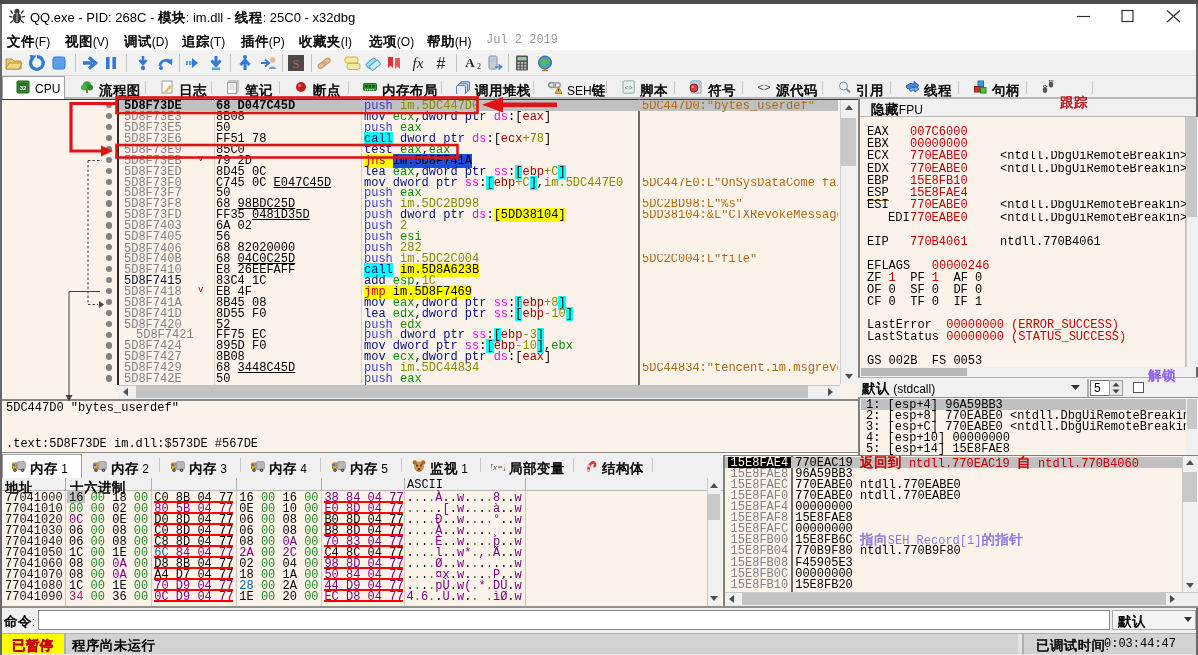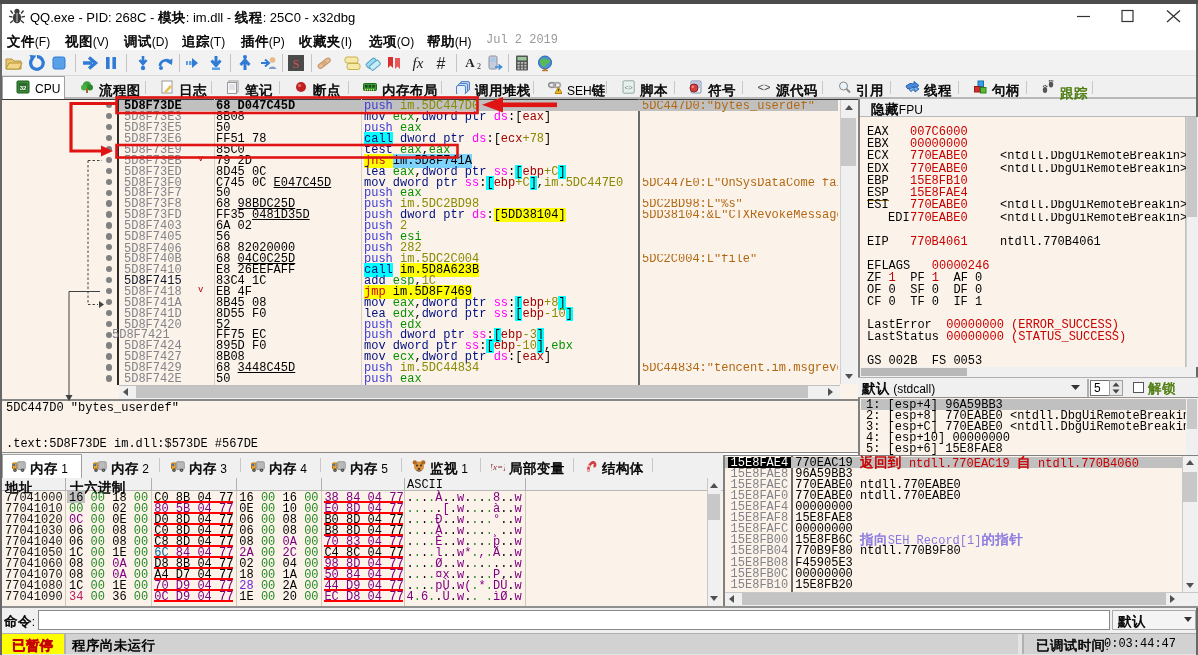--- a/index.html
+++ b/index.html
@@ -254,21 +254,21 @@
 <svg class="a" style="left:1041px;top:80px;z-index:4" width="14" height="14" viewBox="0 0 14 14">
     <ellipse cx="4" cy="10" rx="2.2" ry="3" fill="#555"></ellipse>
     <ellipse cx="10" cy="4.5" rx="2.2" ry="3" fill="#555"></ellipse>
     <circle cx="2.5" cy="6.3" r="0.8" fill="#555"></circle>
     <circle cx="4.2" cy="5.6" r="0.8" fill="#555"></circle>
     <circle cx="5.8" cy="6.4" r="0.8" fill="#555"></circle>
     <circle cx="8.5" cy="0.9" r="0.8" fill="#555"></circle>
     <circle cx="10.2" cy="0.3" r="0.8" fill="#555"></circle>
     <circle cx="11.8" cy="1" r="0.8" fill="#555"></circle>
   </svg>
-<div class="a" style="left:1060px;top:85px;font-size:12px;color:#4d7c0f;z-index:4"><span class="ck">跟踪</span></div>
+<div class="a" style="left:1060px;top:94px;font-size:12px;color:#b91c1c;z-index:4"><span class="ck">跟踪</span></div>
 <div class="a" style="left:2px;top:99px;width:856px;height:300px;background:#fbf3ea;border-top:1px solid #3a3a3a"></div>
 <div class="a" style="left:117px;top:99px;width:2px;height:286px;background:#2a2a2a"></div>
 <div class="a" style="left:105.5px;top:102.1px;width:6.4px;height:6.4px;border-radius:50%;background:#808080"></div>
 <div class="a" style="left:105.5px;top:113.0px;width:6.4px;height:6.4px;border-radius:50%;background:#808080"></div>
 <div class="a" style="left:105.5px;top:123.9px;width:6.4px;height:6.4px;border-radius:50%;background:#808080"></div>
 <div class="a" style="left:105.5px;top:134.9px;width:6.4px;height:6.4px;border-radius:50%;background:#808080"></div>
 <div class="a" style="left:105.5px;top:145.8px;width:6.4px;height:6.4px;border-radius:50%;background:#808080"></div>
 <div class="a" style="left:105.5px;top:156.7px;width:6.4px;height:6.4px;border-radius:50%;background:#808080"></div>
 <div class="a" style="left:105.5px;top:167.6px;width:6.4px;height:6.4px;border-radius:50%;background:#808080"></div>
 <div class="a" style="left:105.5px;top:178.6px;width:6.4px;height:6.4px;border-radius:50%;background:#808080"></div>
@@ -311,21 +311,21 @@
 <div class="a m" style="left:216px;top:122.8px"><span style="color:#000000">50</span></div>
 <div class="a m" style="left:364px;top:122.8px"><span style="color:#3b3bd6">push</span> <span style="color:#089000">eax</span></div>
 <div class="a m" style="left:124px;top:133.8px"><span style="color:#828288">5D8F73E6</span></div>
 <div class="a m" style="left:216px;top:133.8px"><span style="color:#000000">FF51 78</span></div>
 <div class="a m" style="left:364px;top:133.8px"><span style="color:#001080;background:#00ffff">call</span> <span style="color:#001080">dword ptr</span> <span style="color:#ff00ff">ds</span><span style="color:#000000">:[</span><span style="color:#a00000">ecx</span><span style="color:#8a8a00">+78</span><span style="color:#000000">]</span></div>
 <div class="a m" style="left:124px;top:144.7px"><span style="color:#828288">5D8F73E9</span></div>
 <div class="a m" style="left:216px;top:144.7px"><span style="color:#000000">85C0</span></div>
 <div class="a m" style="left:364px;top:144.7px"><span style="color:#001080">test</span> <span style="color:#089000">eax</span><span style="color:#000000">,</span><span style="color:#089000">eax</span></div>
 <div class="a m" style="left:124px;top:155.6px"><span style="color:#828288">5D8F73EB</span></div>
 <div class="a m" style="left:216px;top:155.6px"><span style="color:#000000">79 2D</span></div>
-<div class="a m" style="left:364px;top:155.6px"><span style="color:#d00000;background:#ffff00">jns</span><span style="color:#000000;background:#ffff00"> </span><span style="color:#000000;background:#7dd3fc">im.5D8F741A</span></div>
+<div class="a m" style="left:364px;top:155.6px"><span style="color:#d00000;background:#ffff00">jns</span><span style="color:#000000;background:#ffff00"> </span><span style="color:#000000;background:#1d4ed8">im.5D8F741A</span></div>
 <div class="a m" style="left:124px;top:166.5px"><span style="color:#828288">5D8F73ED</span></div>
 <div class="a m" style="left:216px;top:166.5px"><span style="color:#000000">8D45 0C</span></div>
 <div class="a m" style="left:364px;top:166.5px"><span style="color:#001080">lea</span> <span style="color:#089000">eax</span><span style="color:#000000">,</span><span style="color:#001080">dword ptr</span> <span style="color:#ff00ff">ss</span><span style="color:#000000">:</span><span style="color:#000000;background:#00ffff">[</span><span style="color:#a00000">ebp</span><span style="color:#8a8a00">+C</span><span style="color:#000000;background:#00ffff">]</span></div>
 <div class="a m" style="left:124px;top:177.5px"><span style="color:#828288">5D8F73F0</span></div>
 <div class="a m" style="left:216px;top:177.5px"><span style="color:#000000">C745 0C </span><span style="color:#000000;text-decoration:underline">E047C45D</span></div>
 <div class="a m" style="left:364px;top:177.5px"><span style="color:#001080">mov</span> <span style="color:#001080">dword ptr</span> <span style="color:#ff00ff">ss</span><span style="color:#000000">:</span><span style="color:#000000;background:#00ffff">[</span><span style="color:#a00000">ebp</span><span style="color:#8a8a00">+C</span><span style="color:#000000;background:#00ffff">]</span><span style="color:#000000">,</span><span style="color:#8a8a00">im.5DC447E0</span></div>
 <div class="a m" style="left:642px;top:177.5px;width:196px;overflow:hidden"><span style="color:#b26812">5DC447E0:L"OnSysDataCome fai</span></div>
 <div class="a m" style="left:124px;top:188.4px"><span style="color:#828288">5D8F73F7</span></div>
 <div class="a m" style="left:216px;top:188.4px"><span style="color:#000000">50</span></div>
 <div class="a m" style="left:364px;top:188.4px"><span style="color:#3b3bd6">push</span> <span style="color:#089000">eax</span></div>
@@ -361,21 +361,21 @@
 <div class="a m" style="left:364px;top:286.7px"><span style="color:#d00000;background:#ffff00">jmp</span><span style="color:#000000;background:#ffff00"> </span><span style="color:#000000;background:#ffff00">im.5D8F7469</span></div>
 <div class="a m" style="left:124px;top:297.6px"><span style="color:#828288">5D8F741A</span></div>
 <div class="a m" style="left:216px;top:297.6px"><span style="color:#000000">8B45 08</span></div>
 <div class="a m" style="left:364px;top:297.6px"><span style="color:#001080">mov</span> <span style="color:#089000">eax</span><span style="color:#000000">,</span><span style="color:#001080">dword ptr</span> <span style="color:#ff00ff">ss</span><span style="color:#000000">:</span><span style="color:#000000;background:#00ffff">[</span><span style="color:#a00000">ebp</span><span style="color:#8a8a00">+8</span><span style="color:#000000;background:#00ffff">]</span></div>
 <div class="a m" style="left:124px;top:308.5px"><span style="color:#828288">5D8F741D</span></div>
 <div class="a m" style="left:216px;top:308.5px"><span style="color:#000000">8D55 F0</span></div>
 <div class="a m" style="left:364px;top:308.5px"><span style="color:#001080">lea</span> <span style="color:#089000">edx</span><span style="color:#000000">,</span><span style="color:#001080">dword ptr</span> <span style="color:#ff00ff">ss</span><span style="color:#000000">:</span><span style="color:#000000;background:#00ffff">[</span><span style="color:#a00000">ebp</span><span style="color:#8a8a00">-10</span><span style="color:#000000;background:#00ffff">]</span></div>
 <div class="a m" style="left:124px;top:319.5px"><span style="color:#828288">5D8F7420</span></div>
 <div class="a m" style="left:216px;top:319.5px"><span style="color:#000000">52</span></div>
 <div class="a m" style="left:364px;top:319.5px"><span style="color:#3b3bd6">push</span> <span style="color:#089000">edx</span></div>
-<div class="a m" style="left:112px;top:330.4px"><span style="color:#828288">5D8F7421</span></div>
+<div class="a m" style="left:136px;top:330.4px"><span style="color:#828288">5D8F7421</span></div>
 <div class="a m" style="left:216px;top:330.4px"><span style="color:#000000">FF75 EC</span></div>
 <div class="a m" style="left:364px;top:330.4px"><span style="color:#3b3bd6">push</span> <span style="color:#001080">dword ptr</span> <span style="color:#ff00ff">ss</span><span style="color:#000000">:</span><span style="color:#000000;background:#00ffff">[</span><span style="color:#a00000">ebp</span><span style="color:#8a8a00">-3</span><span style="color:#000000;background:#00ffff">]</span></div>
 <div class="a m" style="left:124px;top:341.3px"><span style="color:#828288">5D8F7424</span></div>
 <div class="a m" style="left:216px;top:341.3px"><span style="color:#000000">895D F0</span></div>
 <div class="a m" style="left:364px;top:341.3px"><span style="color:#001080">mov</span> <span style="color:#001080">dword ptr</span> <span style="color:#ff00ff">ss</span><span style="color:#000000">:</span><span style="color:#000000;background:#00ffff">[</span><span style="color:#a00000">ebp</span><span style="color:#8a8a00">-10</span><span style="color:#000000;background:#00ffff">]</span><span style="color:#000000">,</span><span style="color:#089000">ebx</span></div>
 <div class="a m" style="left:124px;top:352.2px"><span style="color:#828288">5D8F7427</span></div>
 <div class="a m" style="left:216px;top:352.2px"><span style="color:#000000">8B08</span></div>
 <div class="a m" style="left:364px;top:352.2px"><span style="color:#001080">mov</span> <span style="color:#089000">ecx</span><span style="color:#000000">,</span><span style="color:#001080">dword ptr</span> <span style="color:#ff00ff">ds</span><span style="color:#000000">:[</span><span style="color:#a00000">eax</span><span style="color:#000000">]</span></div>
 <div class="a m" style="left:124px;top:363.2px"><span style="color:#828288">5D8F7429</span></div>
 <div class="a m" style="left:216px;top:363.2px"><span style="color:#000000">68 </span><span style="color:#000000;text-decoration:underline">3448C45D</span></div>
@@ -456,28 +456,28 @@
   </svg>
 <div class="a" style="left:1087px;top:379px;width:2px;height:18px;background:#b0b0b0"></div>
 <div class="a" style="left:1090px;top:380px;width:33px;height:16px;background:#fff;border:1px solid #707070"></div>
 <div class="a" style="left:1094px;top:381px;font-size:12px;color:#000">5</div>
 <div class="a" style="left:1109px;top:380px;width:14px;height:16px;background:#e8e8e8;border:1px solid #a0a0a0"></div>
 <svg class="a" style="left:1110px;top:381px" width="12" height="14" viewBox="0 0 12 14">
     <path d="M6 1.5 L9.5 5.5 H2.5 Z" fill="#444"></path>
     <path d="M6 12.5 L2.5 8.5 H9.5 Z" fill="#444"></path>
   </svg>
 <div class="a" style="left:1133px;top:382px;width:11px;height:11px;background:#fff;border:1px solid #555"></div>
-<div class="a" style="left:1148px;top:380px;font-size:12px;color:#4d7c0f"><span class="ck">解锁</span></div>
+<div class="a" style="left:1148px;top:367px;font-size:12px;color:#8b5cf6"><span class="ck">解锁</span></div>
 <div class="a" style="left:858px;top:398px;width:340px;height:57px;background:#fbf3ea;border-left:2px solid #808080"></div>
 <div class="a" style="left:861px;top:399px;width:325px;height:11px;background:#c0c0c0"></div>
 <div class="a m" style="left:866px;top:400px;color:#000">1: [esp+4] 96A59BB3</div>
 <div class="a m" style="left:866px;top:411px;color:#000">2: [esp+8] 770EABE0 &lt;ntdll.DbgUiRemoteBreakin&gt;</div>
 <div class="a m" style="left:866px;top:422px;color:#000">3: [esp+C] 770EABE0 &lt;ntdll.DbgUiRemoteBreakin&gt;</div>
 <div class="a m" style="left:866px;top:433px;color:#000">4: [esp+10] 00000000</div>
-<div class="a m" style="left:866px;top:444px;color:#000">5: [esp+6] 15E8FAE8</div>
+<div class="a m" style="left:866px;top:444px;color:#000">5: [esp+14] 15E8FAE8</div>
 <div class="a" style="left:1186px;top:398px;width:12px;height:57px;background:#f0f0f0"></div>
 <div class="a" style="left:1187px;top:399px;width:10px;height:30px;background:#c8c8c8"></div>
 <div class="a" style="left:2px;top:399px;width:856px;height:54px;background:#fbf3ea;border-top:2px solid #888;border-bottom:1px solid #888"></div>
 <div class="a m" style="left:6px;top:403px;color:#000">5DC447D0 "bytes_userdef"</div>
 <div class="a m" style="left:6px;top:439px;color:#000">.text:5D8F73DE im.dll:$573DE #567DE</div>
 <div class="a" style="left:2px;top:453px;width:721px;height:25px;background:#f0f0f0"></div>
 <div class="a" style="left:2px;top:454px;width:80px;height:24px;background:#fff;border:1px solid #a0a0a0;border-bottom:none;z-index:3"></div>
 <svg class="a" style="left:12px;top:459px;z-index:4" width="14" height="14" viewBox="0 0 14 14">
     <rect x="0.5" y="4" width="4.5" height="6" rx="0.8" fill="#f0a828" stroke="#b07010"></rect>
     <rect x="1.2" y="5" width="2" height="2.2" fill="#3a70c0"></rect>
@@ -638,21 +638,21 @@
 <div class="a m" style="left:154.2px;top:569.5px"><span style="color:#000">A4</span> <span style="color:#000">D7</span> <span style="color:#000">04</span> <span style="color:#000">77</span></div>
 <div class="a" style="left:154.2px;top:578.3px;width:79px;height:1.8px;background:#f00"></div>
 <div class="a m" style="left:239.3px;top:569.5px"><span style="color:#000">18</span> <span style="color:#258a25">00</span> <span style="color:#000">1A</span> <span style="color:#258a25">00</span></div>
 <div class="a m" style="left:324.4px;top:569.5px"><span style="color:#800080">50</span> <span style="color:#800080">84</span> <span style="color:#800080">04</span> <span style="color:#800080">77</span></div>
 <div class="a" style="left:324.4px;top:578.3px;width:79px;height:1.8px;background:#f00"></div>
 <div class="a m" style="left:406.5px;top:569.5px"><span style="color:#000">.</span><span style="color:#258a25">.</span><span style="color:#000">.</span><span style="color:#258a25">.</span><span style="color:#800080">¤</span><span style="color:#800080">x</span><span style="color:#000">.</span><span style="color:#800080">w</span><span style="color:#000">.</span><span style="color:#258a25">.</span><span style="color:#000">.</span><span style="color:#258a25">.</span><span style="color:#800080">P</span><span style="color:#000">.</span><span style="color:#000">.</span><span style="color:#800080">w</span></div>
 <div class="a m" style="left:5px;top:580.5px;color:#1a1a1a">77041080</div>
 <div class="a m" style="left:69px;top:580.5px"><span style="color:#000">1C</span> <span style="color:#258a25">00</span> <span style="color:#000">1E</span> <span style="color:#258a25">00</span></div>
 <div class="a m" style="left:154.2px;top:580.5px"><span style="color:#800080">70</span> <span style="color:#800080">D9</span> <span style="color:#800080">04</span> <span style="color:#800080">77</span></div>
 <div class="a" style="left:154.2px;top:589.3px;width:79px;height:1.8px;background:#f00"></div>
-<div class="a m" style="left:239.3px;top:580.5px"><span style="color:#6d28d9">28</span> <span style="color:#258a25">00</span> <span style="color:#000">2A</span> <span style="color:#258a25">00</span></div>
+<div class="a m" style="left:239.3px;top:580.5px"><span style="color:#0369a1">28</span> <span style="color:#258a25">00</span> <span style="color:#000">2A</span> <span style="color:#258a25">00</span></div>
 <div class="a m" style="left:324.4px;top:580.5px"><span style="color:#800080">44</span> <span style="color:#800080">D9</span> <span style="color:#800080">04</span> <span style="color:#800080">77</span></div>
 <div class="a" style="left:324.4px;top:589.3px;width:79px;height:1.8px;background:#f00"></div>
 <div class="a m" style="left:406.5px;top:580.5px"><span style="color:#000">.</span><span style="color:#258a25">.</span><span style="color:#000">.</span><span style="color:#258a25">.</span><span style="color:#800080">p</span><span style="color:#800080">Ù</span><span style="color:#000">.</span><span style="color:#800080">w</span><span style="color:#800080">(</span><span style="color:#258a25">.</span><span style="color:#800080">*</span><span style="color:#258a25">.</span><span style="color:#800080">D</span><span style="color:#800080">Ù</span><span style="color:#000">.</span><span style="color:#800080">w</span></div>
 <div class="a m" style="left:5px;top:591.5px;color:#1a1a1a">77041090</div>
 <div class="a m" style="left:69px;top:591.5px"><span style="color:#be185d">34</span> <span style="color:#258a25">00</span> <span style="color:#000">36</span> <span style="color:#258a25">00</span></div>
 <div class="a m" style="left:154.2px;top:591.5px"><span style="color:#800080">0C</span> <span style="color:#800080">D9</span> <span style="color:#800080">04</span> <span style="color:#800080">77</span></div>
 <div class="a" style="left:154.2px;top:600.3px;width:79px;height:1.8px;background:#f00"></div>
 <div class="a m" style="left:239.3px;top:591.5px"><span style="color:#000">1E</span> <span style="color:#258a25">00</span> <span style="color:#000">20</span> <span style="color:#258a25">00</span></div>
 <div class="a m" style="left:324.4px;top:591.5px"><span style="color:#800080">EC</span> <span style="color:#800080">D8</span> <span style="color:#800080">04</span> <span style="color:#800080">77</span></div>
 <div class="a" style="left:324.4px;top:600.3px;width:79px;height:1.8px;background:#f00"></div>

